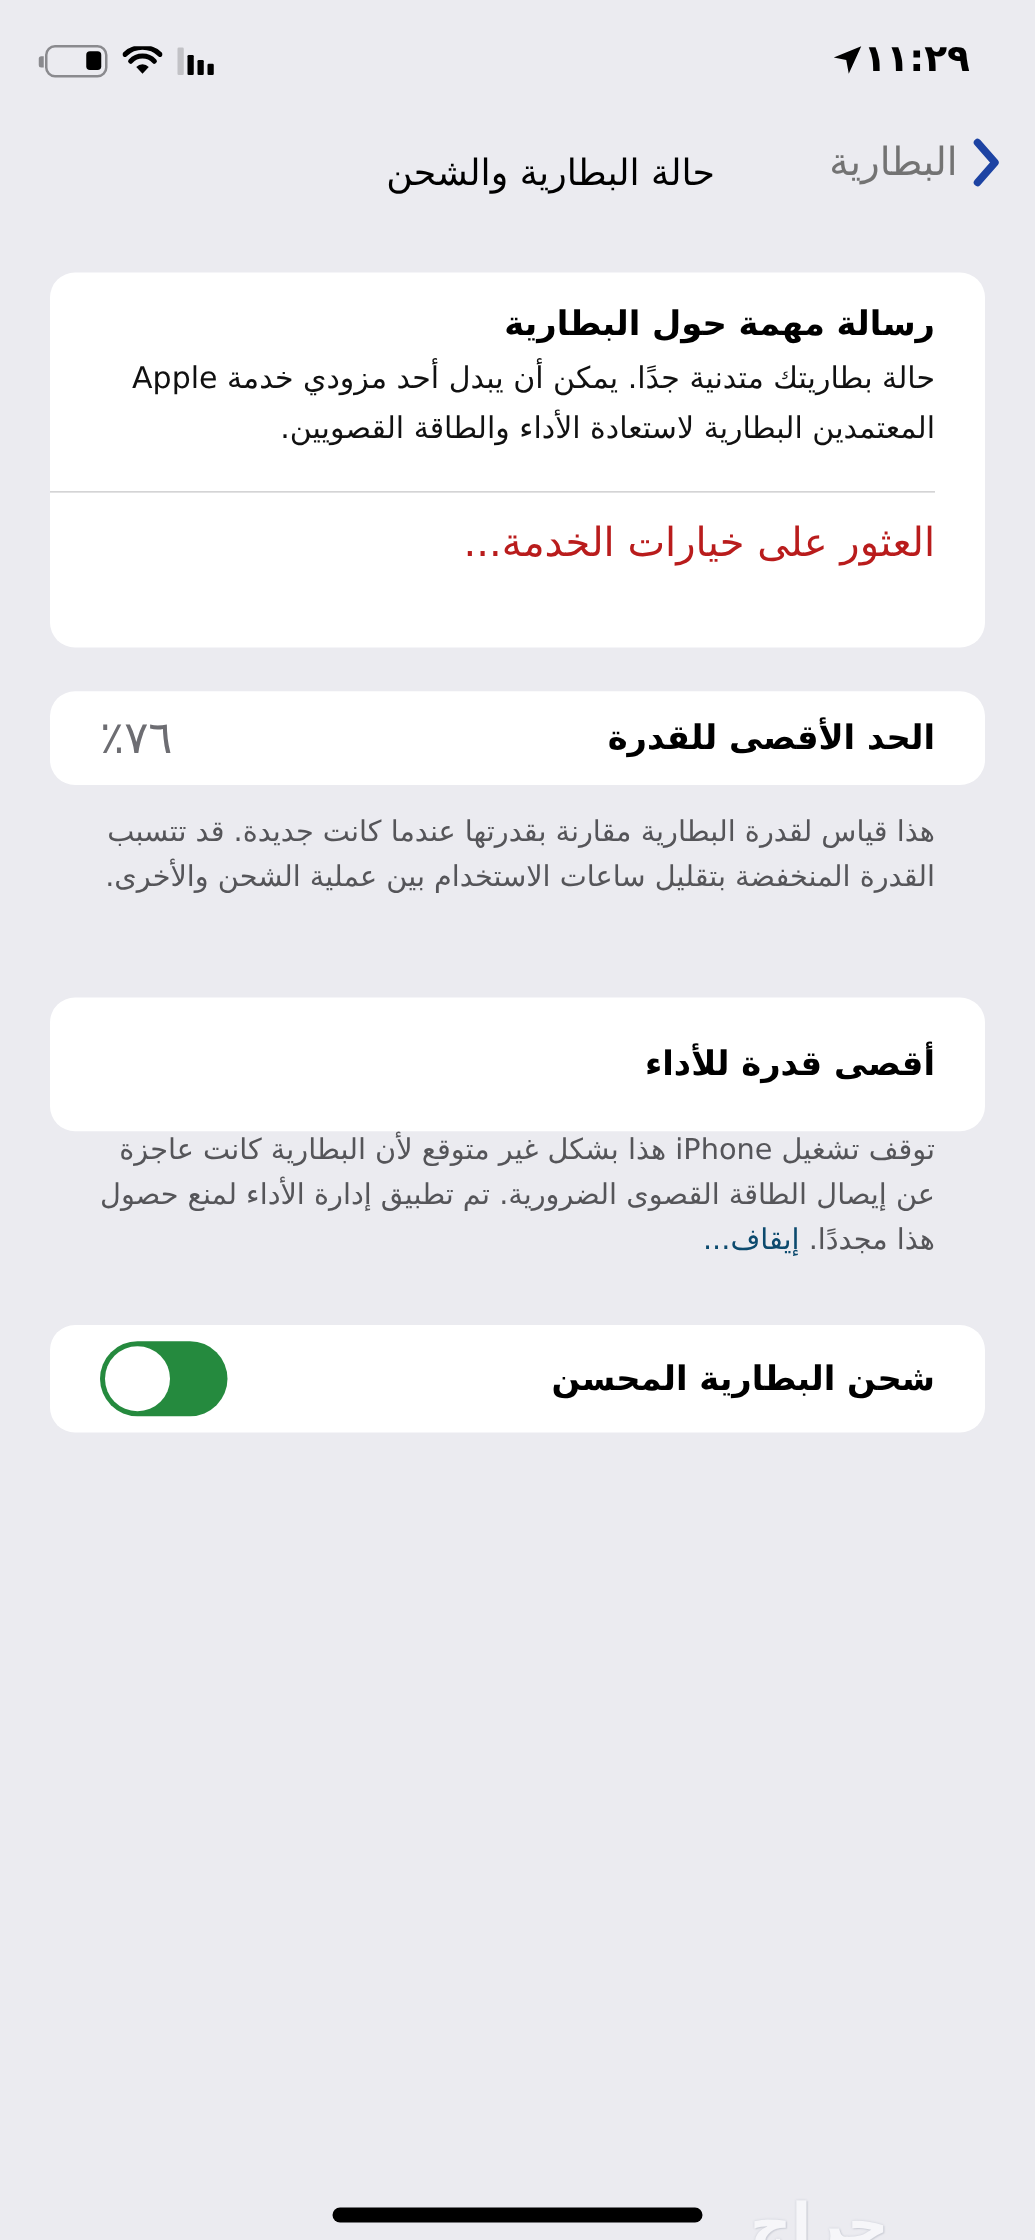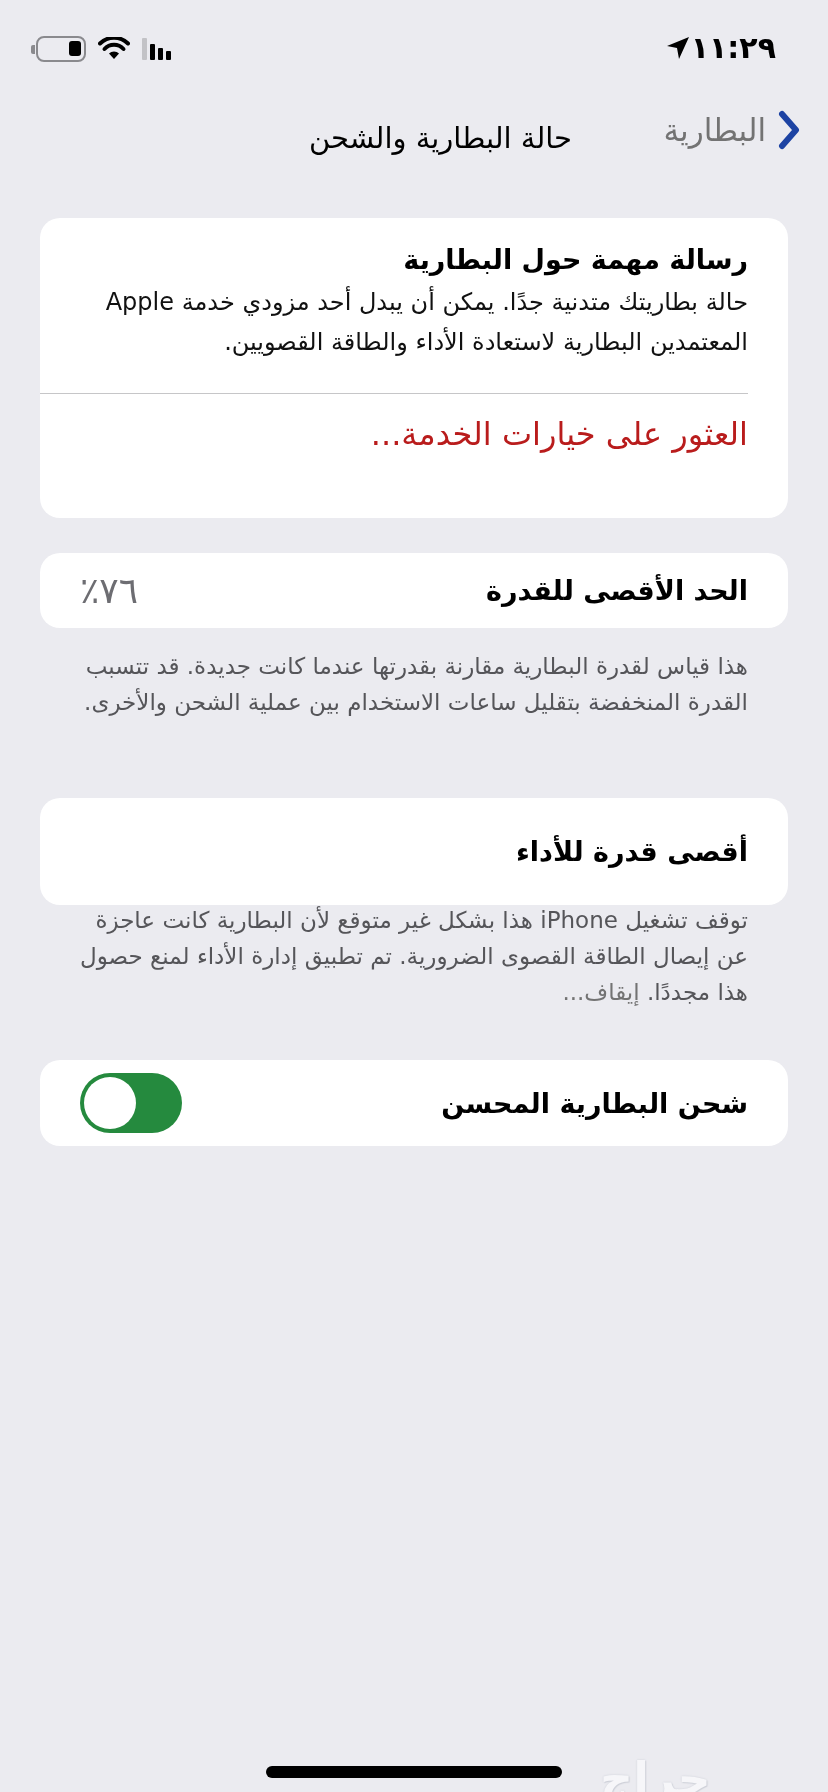--- a/index.html
+++ b/index.html
@@ -43,21 +43,21 @@
     .row-value { font-size: 36px; color: #6d6d72; direction: ltr; }
 
     .card2 { top: 553px; height: 75px; }
     .card3 { top: 798px; height: 107px; }
     .card4 { top: 1060px; height: 86px; }
 
     .footnote { position: absolute; right: 80px; left: 80px; font-size: 23px; line-height: 36px; color: #555559; }
     .fn2 { top: 648px; }
     .fn3 { top: 902px; }
     .fn4 { top: 1156px; }
-    .fn-link { color: #737373; cursor: pointer; }
+    .fn-link { color: #0c4a6e; cursor: pointer; }
 
     
     .toggle { position: relative; width: 102px; height: 60px; border-radius: 30px; background: #258a3e; cursor: pointer; }
     .toggle .knob { position: absolute; left: 4px; top: 4px; width: 52px; height: 52px; border-radius: 50%; background: #fff; }
 
     
     .home-indicator { position: absolute; left: 266px; top: 1766px; width: 296px; height: 12px; background: #000; border-radius: 6px; }
     .watermark { position: absolute; left: 600px; top: 1752px; font-size: 46px; font-weight: bold; color: #f6f6f9; text-shadow: 0 0 2px #c8cbd4, 1px 1px 1px #d0d2da; direction: rtl; }
   </style>
 </head>

